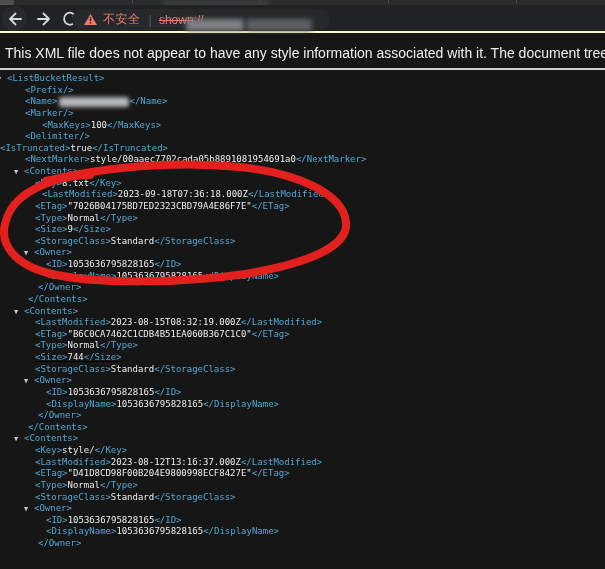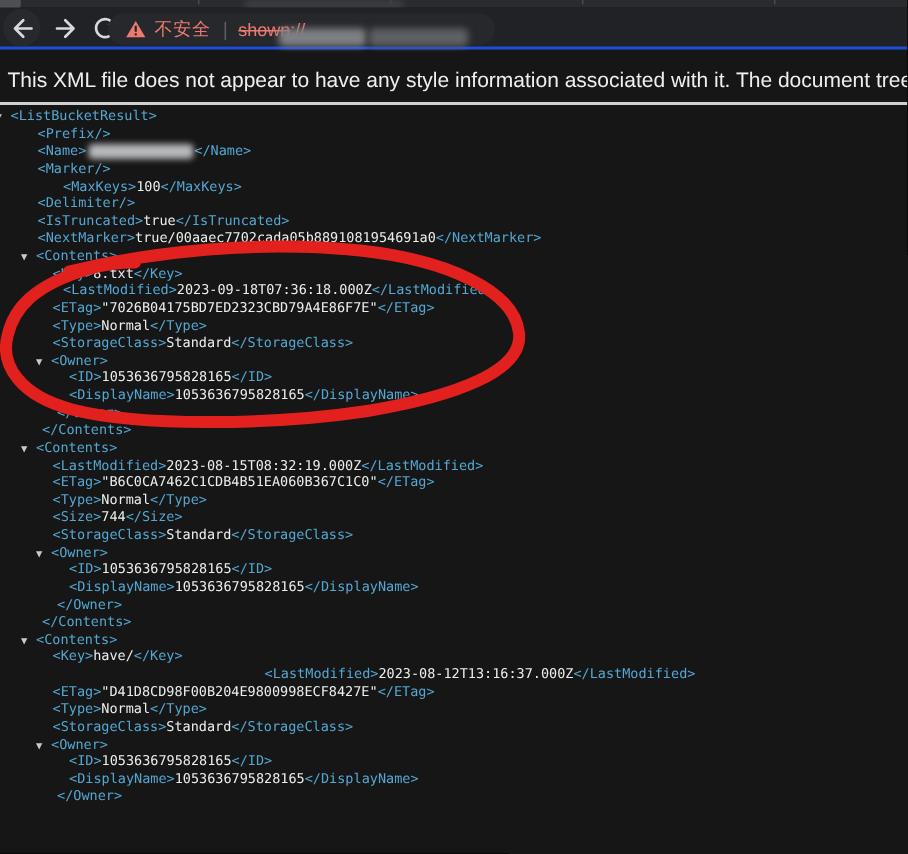--- a/index.html
+++ b/index.html
@@ -7,21 +7,21 @@
   #screen {
     position:relative; width:605px; height:569px; overflow:hidden;
     background:#161616; font-family:"Liberation Sans", sans-serif;
   }
   
   #tabstrip { position:absolute; top:0; left:0; width:605px; height:5px; background:#2a2b2e; }
   .tab-tick { position:absolute; top:0; width:1px; height:3px; background:#4a4b4e; }
   #tab-corner { position:absolute; top:-6px; left:-7px; width:21px; height:16px; background:#4e4f52; border-radius:8px; }
   #tabstrip-blur { position:absolute; top:0; left:163px; width:106px; height:6px; background:#3d3e41; filter:blur(2px); }
   
-  #toolbar { position:absolute; top:5px; left:0; width:605px; height:28px; background:#212226; border-bottom:2px solid #1d4ed8; }
+  #toolbar { position:absolute; top:5px; left:0; width:605px; height:28px; background:#212226; border-bottom:2px solid #fef9c3; }
   .nav-btn { position:absolute; top:5px; width:18px; height:18px; display:flex; align-items:center; justify-content:center; }
   #back-halo { position:absolute; top:1px; left:2px; width:25px; height:25px; border-radius:50%; background:#28292d; }
   #btn-back { left:6px; } #btn-fwd { left:35px; } #btn-reload { left:61px; }
   .nav-btn svg { stroke:#d7d9db; stroke-width:1.8; fill:none; stroke-linecap:round; stroke-linejoin:round; }
   
   #omnibox { position:absolute; top:4px; left:72px; width:258px; height:21px; background:#27282c; border-radius:11px;
              display:flex; align-items:center; padding-left:12px; }
   #warn-tri { width:13px; height:11px; margin-right:6px; }
   #warn-text { color:#ed7a70; font-size:12px; letter-spacing:.5px; }
   #url-sep { color:#5a5d61; font-size:13px; margin:0 7px 0 8px; }
@@ -96,47 +96,48 @@
   <div id="page">
     <div id="viewer-msg">This XML file does not appear to have any style information associated with it. The document tree is shown below.</div>
     <div id="msg-divider"></div>
     <div id="xml-tree">
         <div class="xline" style="padding-left: 8px;"><span class="arrow">▼</span><span class="tag">&lt;ListBucketResult&gt;</span></div>
         <div class="xline" style="padding-left: 25px;"><span class="tag">&lt;Prefix/&gt;</span></div>
         <div class="xline" style="padding-left: 25px;"><span class="tag">&lt;Name&gt;</span><span class="redact-inline"></span><span class="tag">&lt;/Name&gt;</span></div>
         <div class="xline" style="padding-left: 25px;"><span class="tag">&lt;Marker/&gt;</span></div>
         <div class="xline" style="padding-left: 42px;"><span class="tag">&lt;MaxKeys&gt;</span><span class="text">100</span><span class="tag">&lt;/MaxKeys&gt;</span></div>
         <div class="xline" style="padding-left: 25px;"><span class="tag">&lt;Delimiter/&gt;</span></div>
-        <div class="xline" style="padding-left: 25px;"><span class="tag">&lt;IsTruncated&gt;</span><span class="text">true</span><span class="tag">&lt;/IsTruncated&gt;</span></div>
-        <div class="xline" style="padding-left: 25px;"><span class="tag">&lt;NextMarker&gt;</span><span class="text">true/00aaec7702cada05b8891081954691a0</span><span class="tag">&lt;/NextMarker&gt;</span></div>
+        <div class="xline" style=""><span class="tag">&lt;IsTruncated&gt;</span><span class="text">true</span><span class="tag">&lt;/IsTruncated&gt;</span></div>
+        <div class="xline" style="padding-left: 25px;"><span class="tag">&lt;NextMarker&gt;</span><span class="text">style/00aaec7702cada05b8891081954691a0</span><span class="tag">&lt;/NextMarker&gt;</span></div>
         <div class="xline" style="padding-left: 25px;"><span class="arrow">▼</span><span class="tag">&lt;Contents&gt;</span></div>
         <div class="xline" style="padding-left: 35px;"><span class="tag">&lt;Key&gt;</span><span class="text">8.txt</span><span class="tag">&lt;/Key&gt;</span></div>
         <div class="xline" style="padding-left: 42px;"><span class="tag">&lt;LastModified&gt;</span><span class="text">2023-09-18T07:36:18.000Z</span><span class="tag">&lt;/LastModified&gt;</span></div>
         <div class="xline" style="padding-left: 35px;"><span class="tag">&lt;ETag&gt;</span><span class="text">"7026B04175BD7ED2323CBD79A4E86F7E"</span><span class="tag">&lt;/ETag&gt;</span></div>
         <div class="xline" style="padding-left: 35px;"><span class="tag">&lt;Type&gt;</span><span class="text">Normal</span><span class="tag">&lt;/Type&gt;</span></div>
+        <div class="xline" style="padding-left: 35px;"><span class="tag">&lt;Size&gt;</span><span class="text">9</span><span class="tag">&lt;/Size&gt;</span></div>
         <div class="xline" style="padding-left: 35px;"><span class="tag">&lt;StorageClass&gt;</span><span class="text">Standard</span><span class="tag">&lt;/StorageClass&gt;</span></div>
         <div class="xline" style="padding-left: 35px;"><span class="arrow">▼</span><span class="tag">&lt;Owner&gt;</span></div>
         <div class="xline" style="padding-left: 46px;"><span class="tag">&lt;ID&gt;</span><span class="text">1053636795828165</span><span class="tag">&lt;/ID&gt;</span></div>
         <div class="xline" style="padding-left: 46px;"><span class="tag">&lt;DisplayName&gt;</span><span class="text">1053636795828165</span><span class="tag">&lt;/DisplayName&gt;</span></div>
         <div class="xline" style="padding-left: 38px;"><span class="tag">&lt;/Owner&gt;</span></div>
         <div class="xline" style="padding-left: 28px;"><span class="tag">&lt;/Contents&gt;</span></div>
         <div class="xline" style="padding-left: 25px;"><span class="arrow">▼</span><span class="tag">&lt;Contents&gt;</span></div>
         <div class="xline" style="padding-left: 35px;"><span class="tag">&lt;LastModified&gt;</span><span class="text">2023-08-15T08:32:19.000Z</span><span class="tag">&lt;/LastModified&gt;</span></div>
         <div class="xline" style="padding-left: 35px;"><span class="tag">&lt;ETag&gt;</span><span class="text">"B6C0CA7462C1CDB4B51EA060B367C1C0"</span><span class="tag">&lt;/ETag&gt;</span></div>
         <div class="xline" style="padding-left: 35px;"><span class="tag">&lt;Type&gt;</span><span class="text">Normal</span><span class="tag">&lt;/Type&gt;</span></div>
-        <div class="xline" style="padding-left: 35px;"><span class="tag">&lt;Size&gt;</span><span class="text">744</span><span class="tag">&lt;/Size&gt;</span></div>
+        <div class="xline" style="padding-left: 35px; text-decoration: underline;"><span class="tag">&lt;Size&gt;</span><span class="text">744</span><span class="tag">&lt;/Size&gt;</span></div>
         <div class="xline" style="padding-left: 35px;"><span class="tag">&lt;StorageClass&gt;</span><span class="text">Standard</span><span class="tag">&lt;/StorageClass&gt;</span></div>
         <div class="xline" style="padding-left: 35px;"><span class="arrow">▼</span><span class="tag">&lt;Owner&gt;</span></div>
         <div class="xline" style="padding-left: 46px;"><span class="tag">&lt;ID&gt;</span><span class="text">1053636795828165</span><span class="tag">&lt;/ID&gt;</span></div>
         <div class="xline" style="padding-left: 46px;"><span class="tag">&lt;DisplayName&gt;</span><span class="text">1053636795828165</span><span class="tag">&lt;/DisplayName&gt;</span></div>
         <div class="xline" style="padding-left: 38px;"><span class="tag">&lt;/Owner&gt;</span></div>
         <div class="xline" style="padding-left: 28px;"><span class="tag">&lt;/Contents&gt;</span></div>
         <div class="xline" style="padding-left: 25px;"><span class="arrow">▼</span><span class="tag">&lt;Contents&gt;</span></div>
-        <div class="xline" style="padding-left: 35px;"><span class="tag">&lt;Key&gt;</span><span class="text">have/</span><span class="tag">&lt;/Key&gt;</span></div>
-        <div class="xline" style="padding-left: 35px; text-align: center;"><span class="tag">&lt;LastModified&gt;</span><span class="text">2023-08-12T13:16:37.000Z</span><span class="tag">&lt;/LastModified&gt;</span></div>
+        <div class="xline" style="padding-left: 35px;"><span class="tag">&lt;Key&gt;</span><span class="text">style/</span><span class="tag">&lt;/Key&gt;</span></div>
+        <div class="xline" style="padding-left: 35px;"><span class="tag">&lt;LastModified&gt;</span><span class="text">2023-08-12T13:16:37.000Z</span><span class="tag">&lt;/LastModified&gt;</span></div>
         <div class="xline" style="padding-left: 35px;"><span class="tag">&lt;ETag&gt;</span><span class="text">"D41D8CD98F00B204E9800998ECF8427E"</span><span class="tag">&lt;/ETag&gt;</span></div>
         <div class="xline" style="padding-left: 35px;"><span class="tag">&lt;Type&gt;</span><span class="text">Normal</span><span class="tag">&lt;/Type&gt;</span></div>
         <div class="xline" style="padding-left: 35px;"><span class="tag">&lt;StorageClass&gt;</span><span class="text">Standard</span><span class="tag">&lt;/StorageClass&gt;</span></div>
         <div class="xline" style="padding-left: 35px;"><span class="arrow">▼</span><span class="tag">&lt;Owner&gt;</span></div>
         <div class="xline" style="padding-left: 46px;"><span class="tag">&lt;ID&gt;</span><span class="text">1053636795828165</span><span class="tag">&lt;/ID&gt;</span></div>
         <div class="xline" style="padding-left: 46px;"><span class="tag">&lt;DisplayName&gt;</span><span class="text">1053636795828165</span><span class="tag">&lt;/DisplayName&gt;</span></div>
         <div class="xline" style="padding-left: 38px;"><span class="tag">&lt;/Owner&gt;</span></div>
       </div>
   </div>
 

